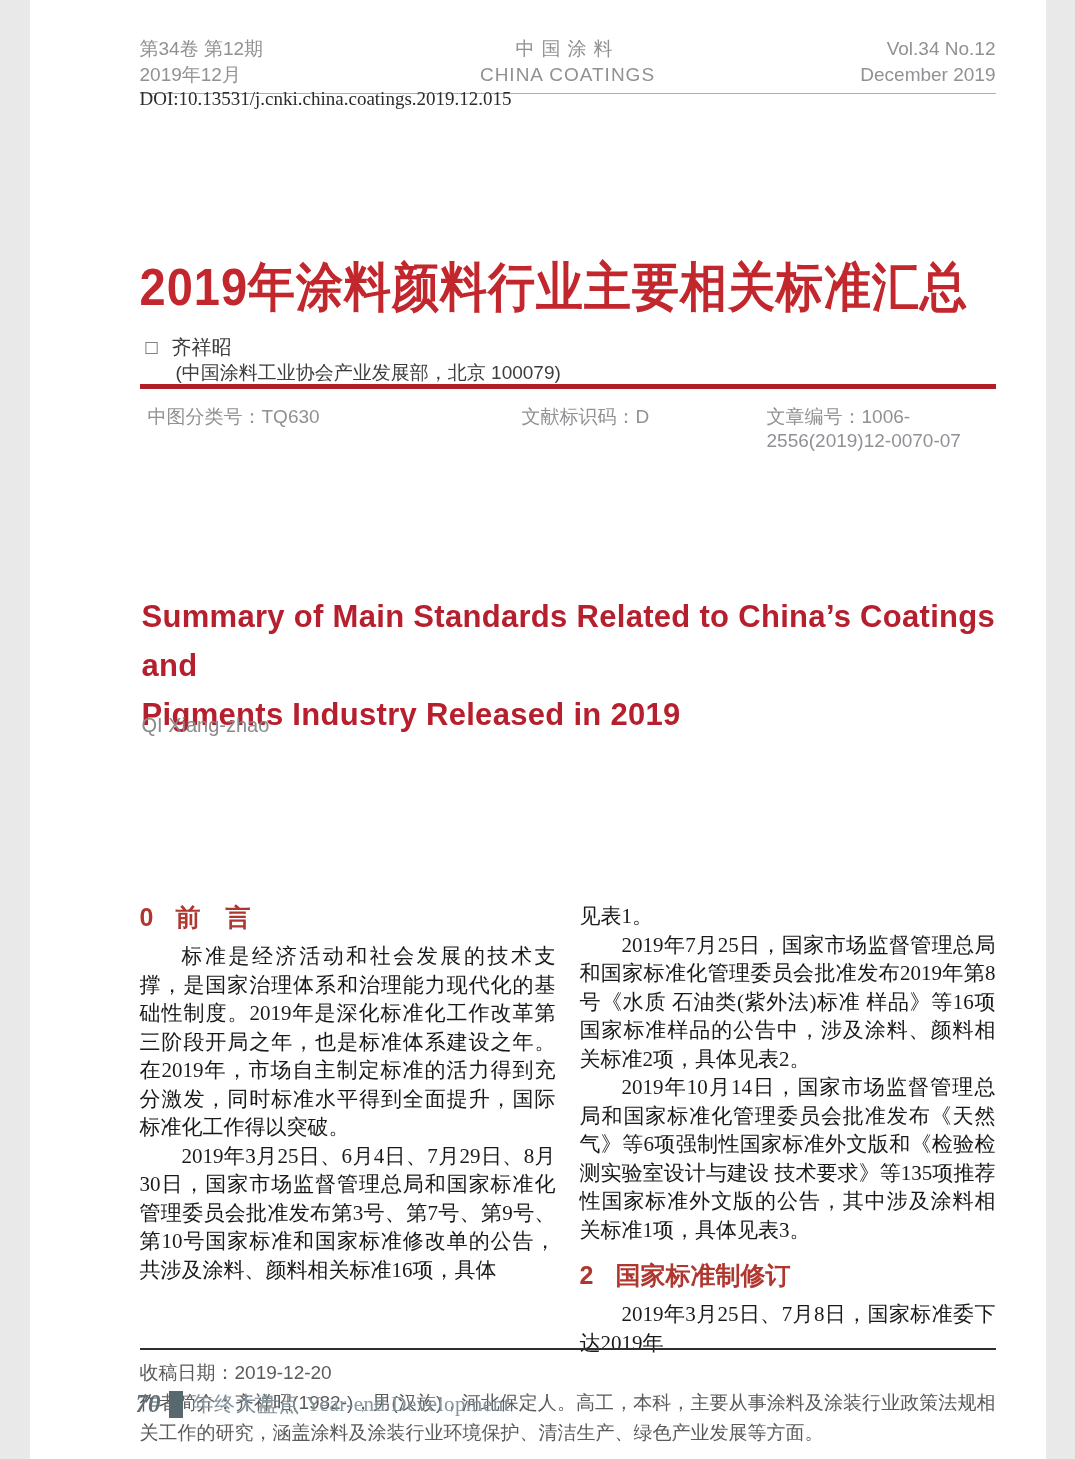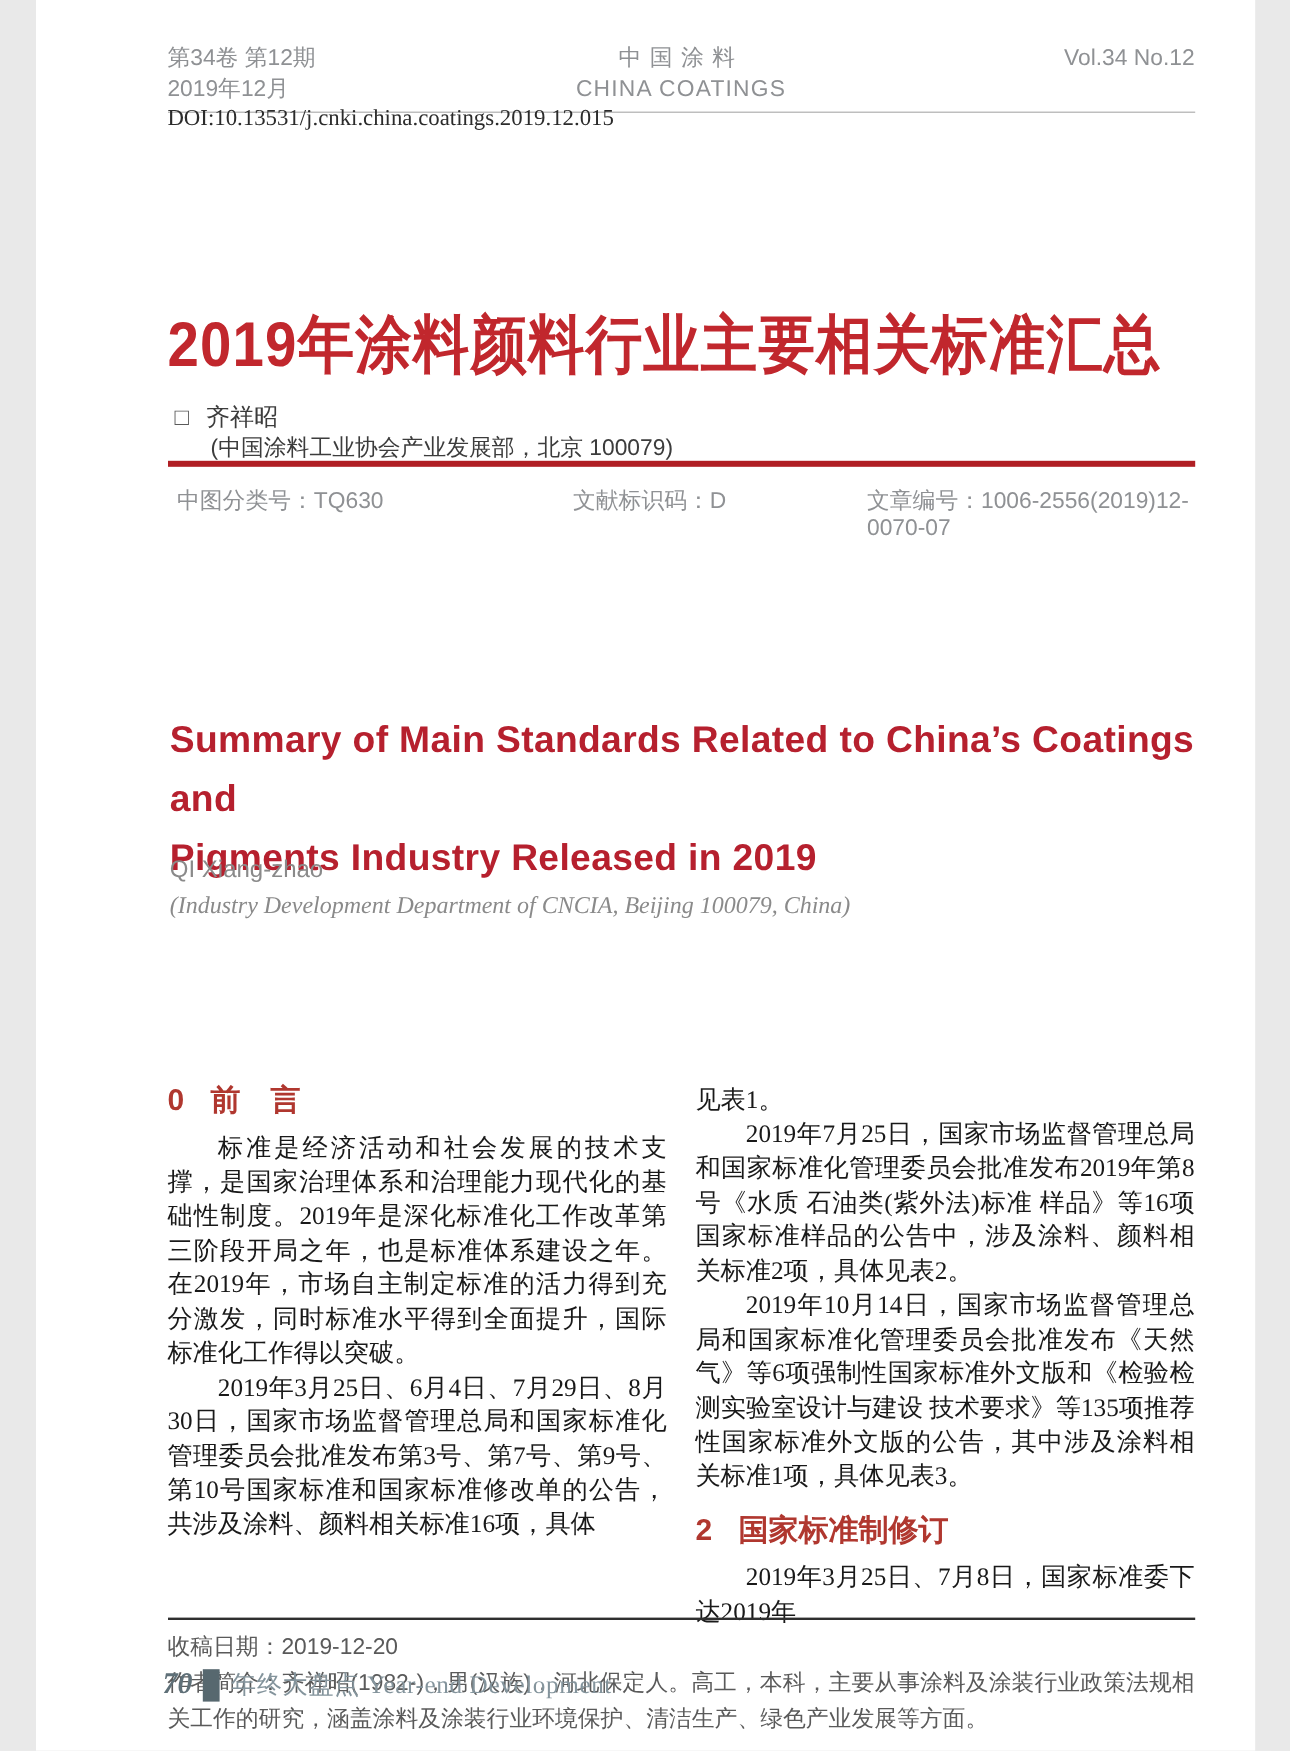--- a/index.html
+++ b/index.html
@@ -55,21 +55,21 @@
     background:#b01f24;
   }
   
   .meta-row {
     position:absolute; top:404px; left:118px; width:848px;
     display:flex;
     font-family:"Liberation Sans",sans-serif;
     font-size:19px; color:#8f9194;
   }
   .meta-row .m1 { width:330px; }
-  .meta-row .m2 { width:245px; }
+  .meta-row .m2 { width:245px;margin-left:44px; }
   .meta-row .m3 { flex:1; }
   
   .title-en {
     position:absolute; top:592px; left:112px; width:880px;
     font-family:"Liberation Sans","DejaVu Sans",sans-serif;
     font-weight:bold; font-size:31px; line-height:49px;
     color:#b6202e; letter-spacing:0.3px;
   }
   .author-en {
     position:absolute; top:714px; left:112px;
@@ -132,20 +132,21 @@
       <div class="h-left">
         <div>第34卷 第12期</div>
         <div>2019年12月</div>
       </div>
       <div class="h-center">
         <div class="cn">中国涂料</div>
         <div class="en">CHINA COATINGS</div>
       </div>
       <div class="h-right">
         <div>Vol.34  No.12</div>
+        <div>December  2019</div>
       </div>
     </div>
   </div>
   <div class="doi-line">DOI:10.13531/j.cnki.china.coatings.2019.12.015</div>
 
   <h1 class="title-cn">2019年涂料颜料行业主要相关标准汇总</h1>
 
   <div class="author-row">
     <span class="marker">□</span><span>齐祥昭</span>
   </div>
@@ -157,21 +158,20 @@
     <span class="m1">中图分类号：TQ630</span>
     <span class="m2">文献标识码：D</span>
     <span class="m3">文章编号：1006-2556(2019)12-0070-07</span>
   </div>
 
   <h2 class="title-en">
     <div>Summary of Main Standards Related to China’s Coatings and</div>
     <div>Pigments Industry Released in 2019</div>
   </h2>
   <div class="author-en">QI Xiang-zhao</div>
-  <div class="affil-en">(Industry Development Department of CNCIA, Beijing 100079, China)</div>
 
   <div class="columns">
     <div class="col">
       <h3><span class="no">0</span><span>前　言</span></h3>
       <p>标准是经济活动和社会发展的技术支撑，是国家治理体系和治理能力现代化的基础性制度。2019年是深化标准化工作改革第三阶段开局之年，也是标准体系建设之年。在2019年，市场自主制定标准的活力得到充分激发，同时标准水平得到全面提升，国际标准化工作得以突破。</p>
       <p>2019年3月25日、6月4日、7月29日、8月30日，国家市场监督管理总局和国家标准化管理委员会批准发布第3号、第7号、第9号、第10号国家标准和国家标准修改单的公告，共涉及涂料、颜料相关标准16项，具体</p>
     </div>
     <div class="col">
       <p class="cont">见表1。</p>
       <p>2019年7月25日，国家市场监督管理总局和国家标准化管理委员会批准发布2019年第8号《水质 石油类(紫外法)标准 样品》等16项国家标准样品的公告中，涉及涂料、颜料相关标准2项，具体见表2。</p>

